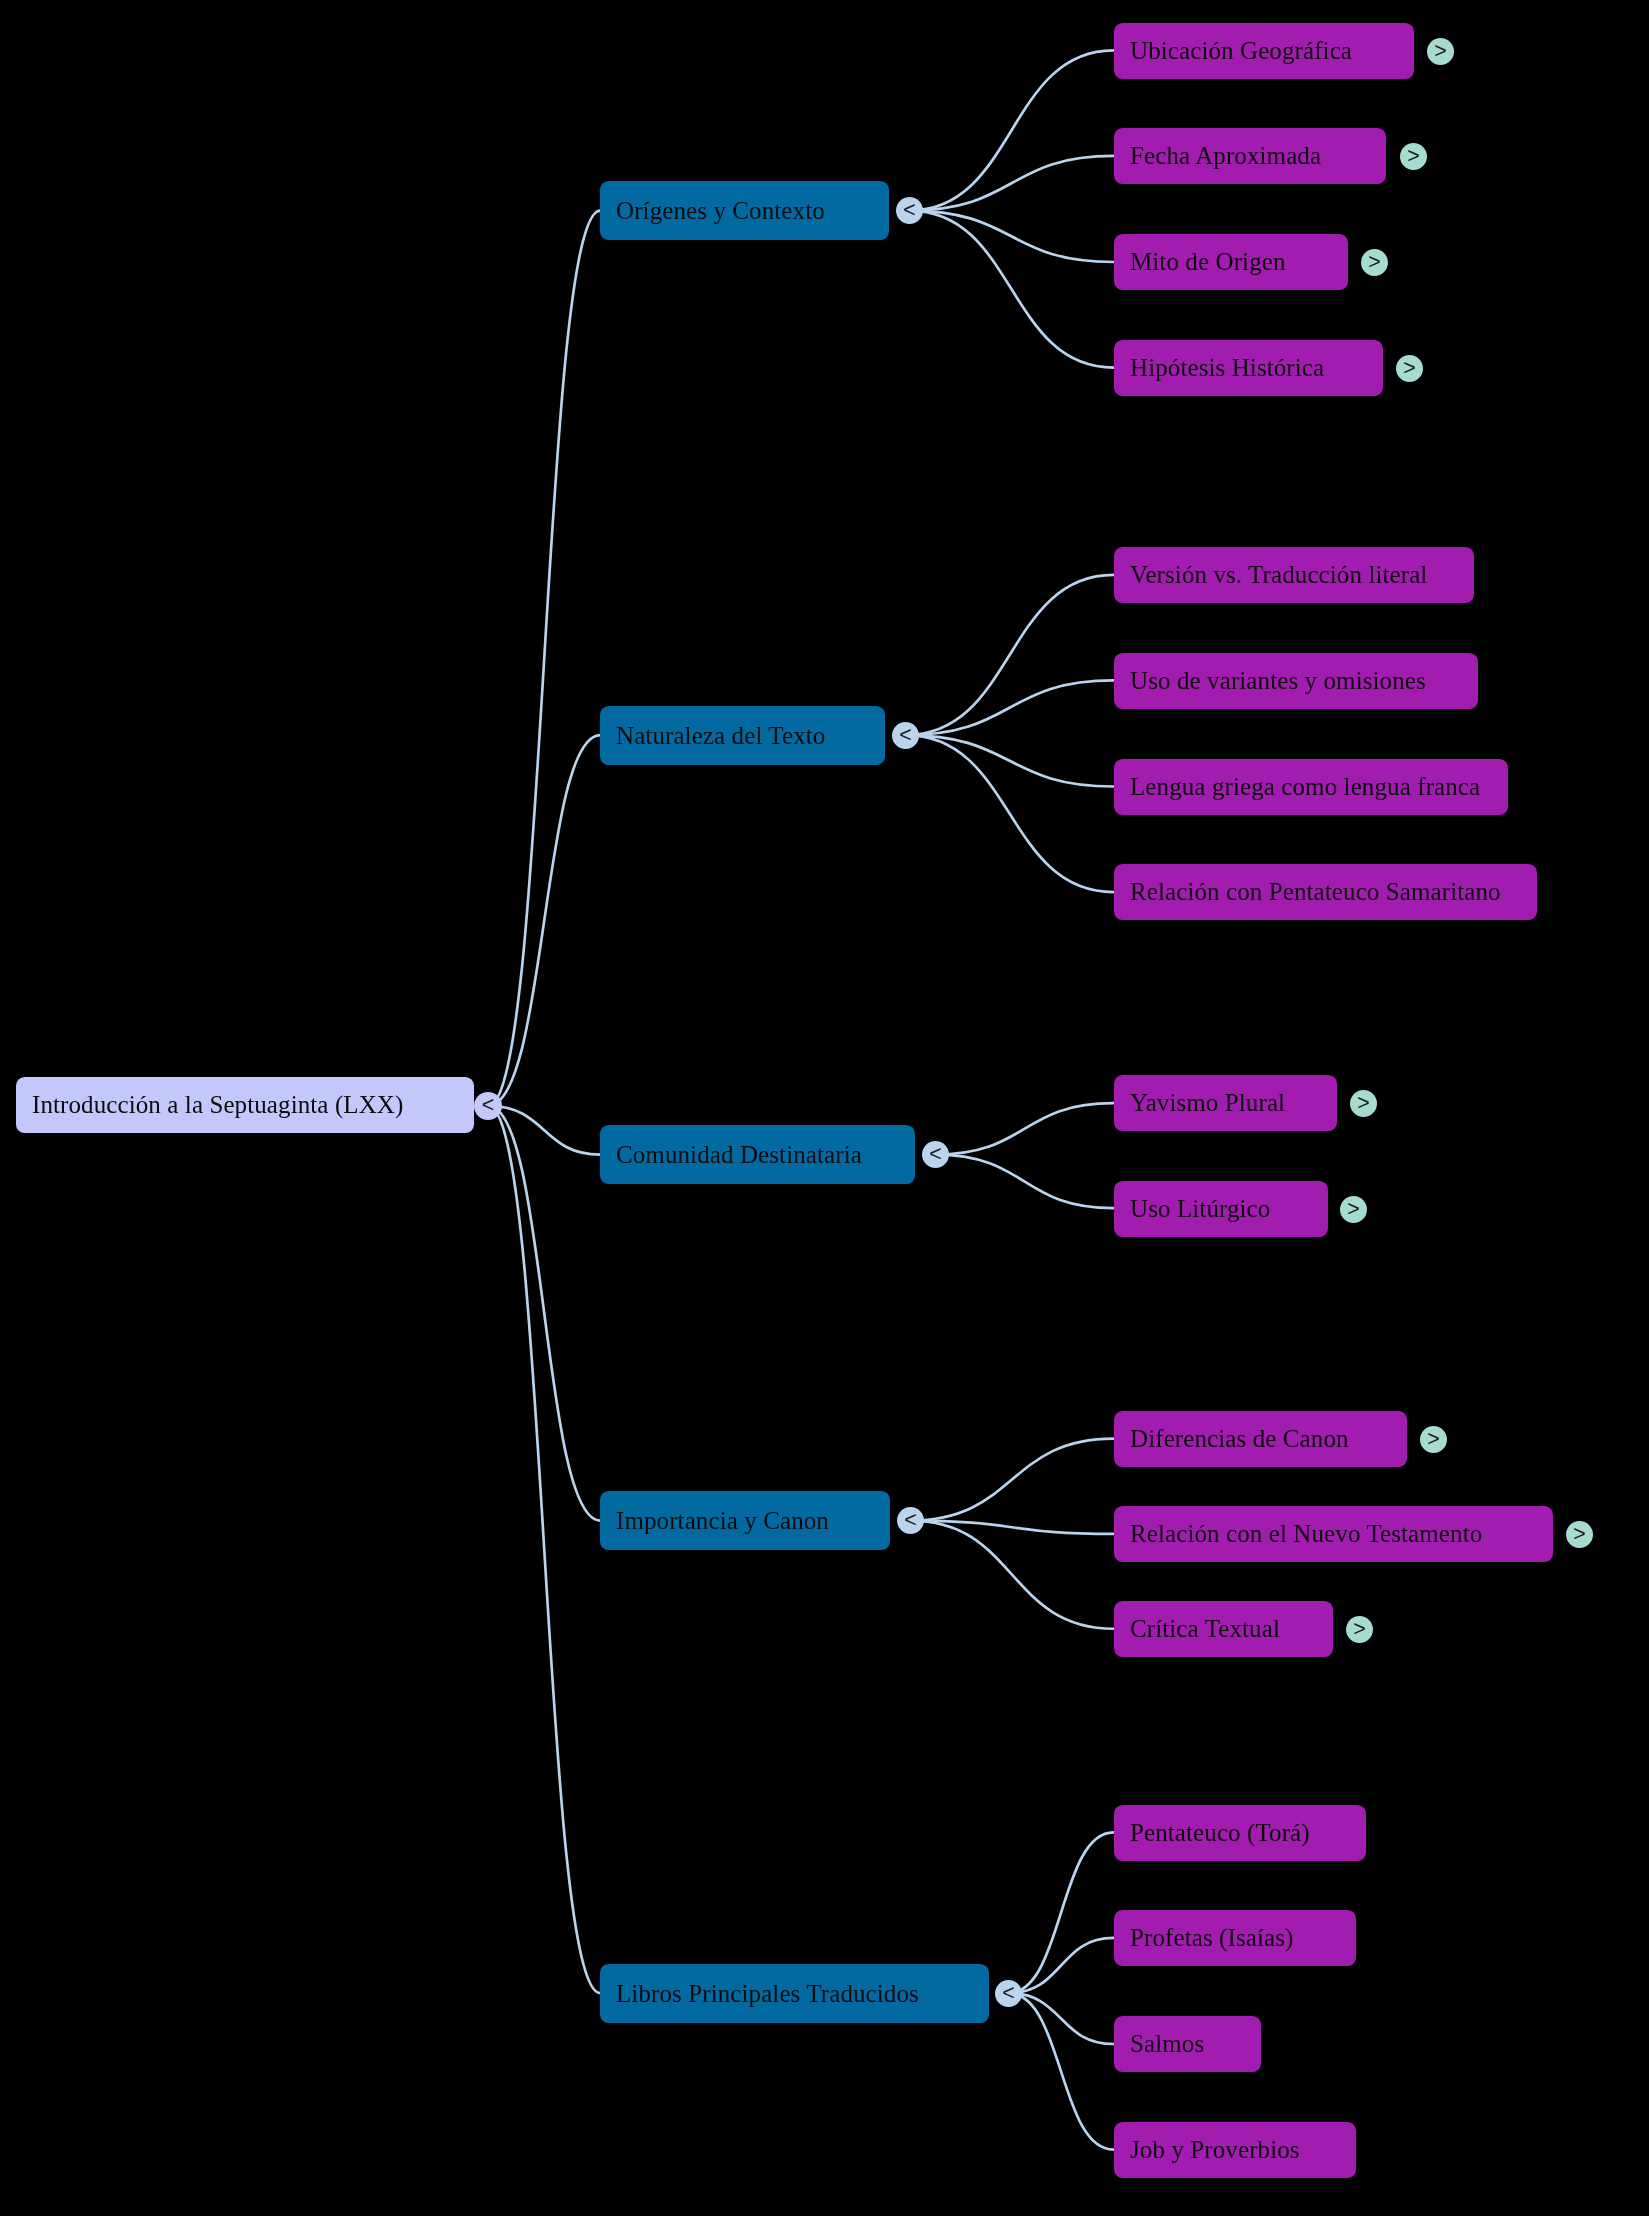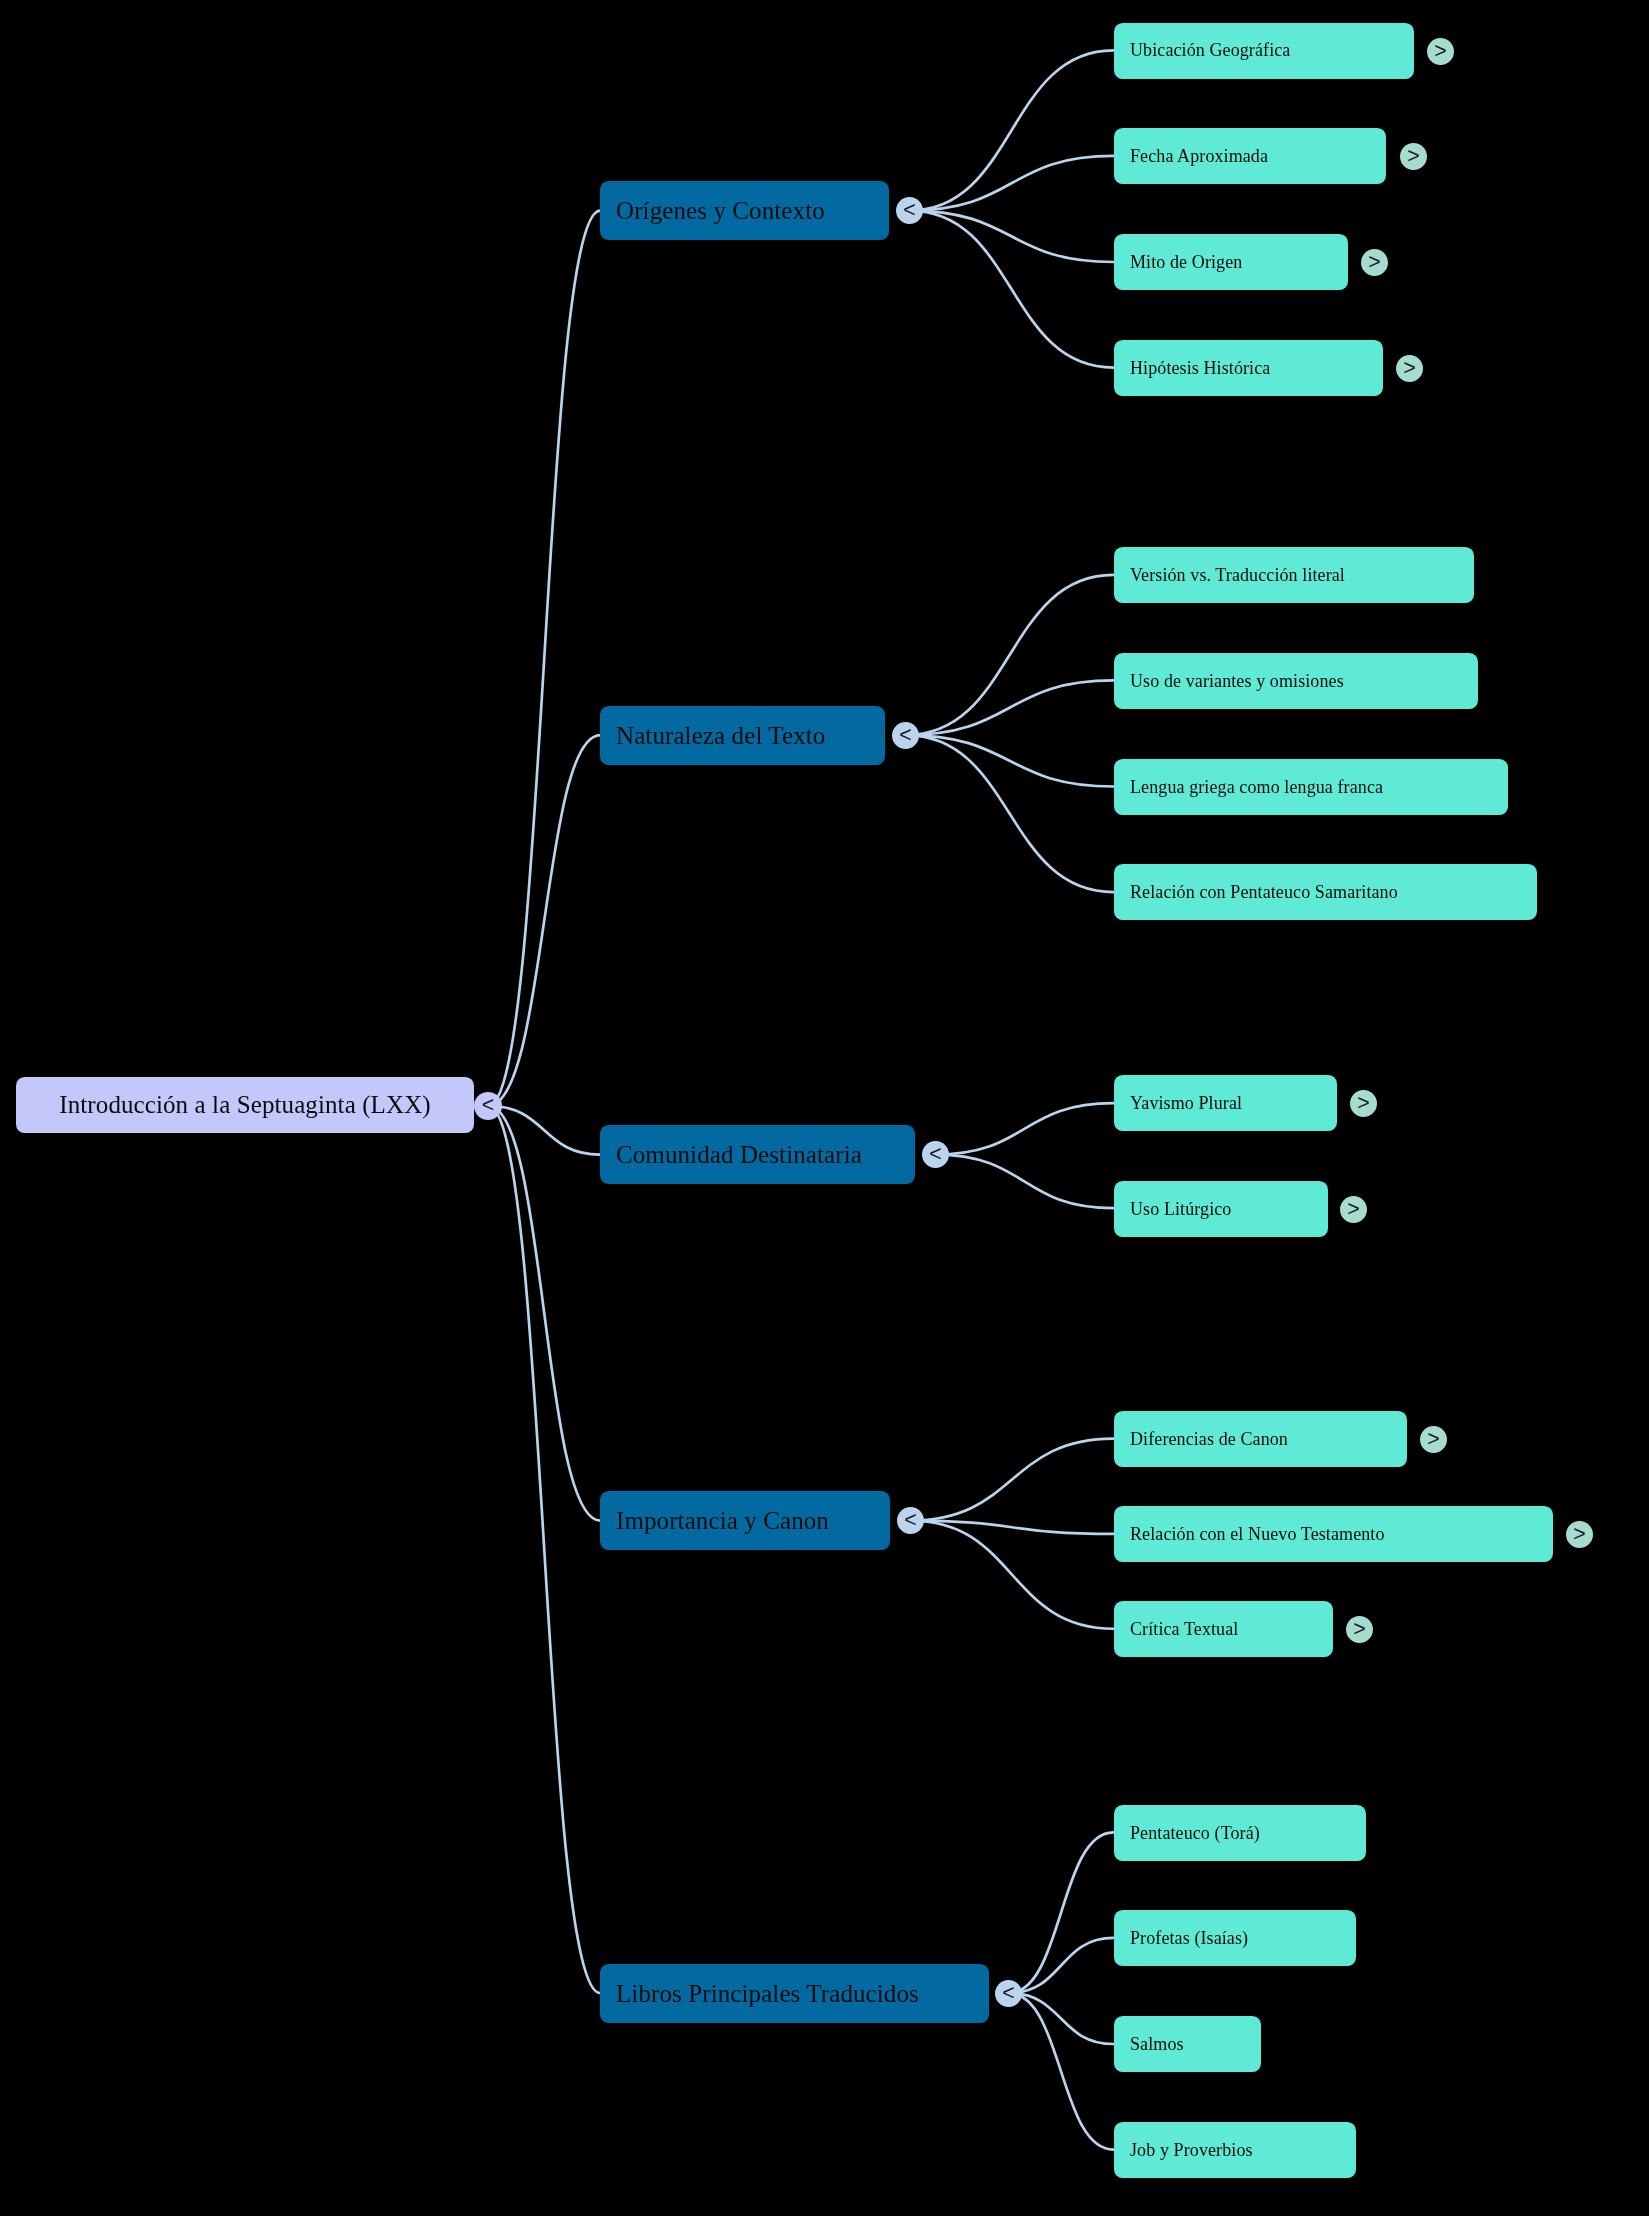--- a/index.html
+++ b/index.html
@@ -36,22 +36,22 @@
   }
   .node.root {
     background: #c3c7fa;
     font-size: 25px;
   }
   .node.branch {
     background: #0369a1;
     font-size: 25px;
   }
   .node.leaf {
-    background: #5eead4;
-    font-size: 18px;
+    background: #a21caf;
+    font-size: 25px;
   }
   .badge {
     position: absolute;
     display: flex;
     align-items: center;
     justify-content: center;
     border-radius: 50%;
     font-size: 21.4px;
     line-height: 1;
     color: #16181d;
@@ -83,21 +83,21 @@
       <path d="M 911 2064 C 1019.6800000000001 2064, 1011.3199999999999 2838, 1120 2838" fill="none" stroke="#bad4ed" stroke-width="5" stroke-linecap="round"></path>
       <path d="M 1699 2838 C 1896.08 2838, 1880.92 2685, 2078 2685" fill="none" stroke="#bad4ed" stroke-width="5" stroke-linecap="round"></path>
       <path d="M 1699 2838 C 1896.08 2838, 1880.92 2863, 2078 2863" fill="none" stroke="#bad4ed" stroke-width="5" stroke-linecap="round"></path>
       <path d="M 1699 2838 C 1896.08 2838, 1880.92 3040, 2078 3040" fill="none" stroke="#bad4ed" stroke-width="5" stroke-linecap="round"></path>
       <path d="M 911 2064 C 1019.6800000000001 2064, 1011.3199999999999 3720, 1120 3720" fill="none" stroke="#bad4ed" stroke-width="5" stroke-linecap="round"></path>
       <path d="M 1882 3720 C 1983.92 3720, 1976.08 3420, 2078 3420" fill="none" stroke="#bad4ed" stroke-width="5" stroke-linecap="round"></path>
       <path d="M 1882 3720 C 1983.92 3720, 1976.08 3617, 2078 3617" fill="none" stroke="#bad4ed" stroke-width="5" stroke-linecap="round"></path>
       <path d="M 1882 3720 C 1983.92 3720, 1976.08 3815, 2078 3815" fill="none" stroke="#bad4ed" stroke-width="5" stroke-linecap="round"></path>
       <path d="M 1882 3720 C 1983.92 3720, 1976.08 4012, 2078 4012" fill="none" stroke="#bad4ed" stroke-width="5" stroke-linecap="round"></path>
     </svg>
-<div class="node root" style="left: 16px; top: 1077px; width: 458px; height: 56px; justify-content: center;">
+<div class="node root" style="left: 16px; top: 1077px; width: 458px; height: 56px;">
       <span>Introducción a la Septuaginta (LXX)</span>
     </div>
     <div class="badge lav" style="left: 474px; top: 1092px; width: 28px; height: 28px;">&lt;</div>
     <div class="node branch" style="left: 600px; top: 181px; width: 289px; height: 59px;">
       <span>Orígenes y Contexto</span>
     </div>
     <div class="badge blue" style="left: 896px; top: 197px; width: 27px; height: 27px;">&lt;</div>
     <div class="node leaf" style="left: 1114px; top: 22.5px; width: 300px; height: 56px;">
       <span>Ubicación Geográfica</span>
     </div>

